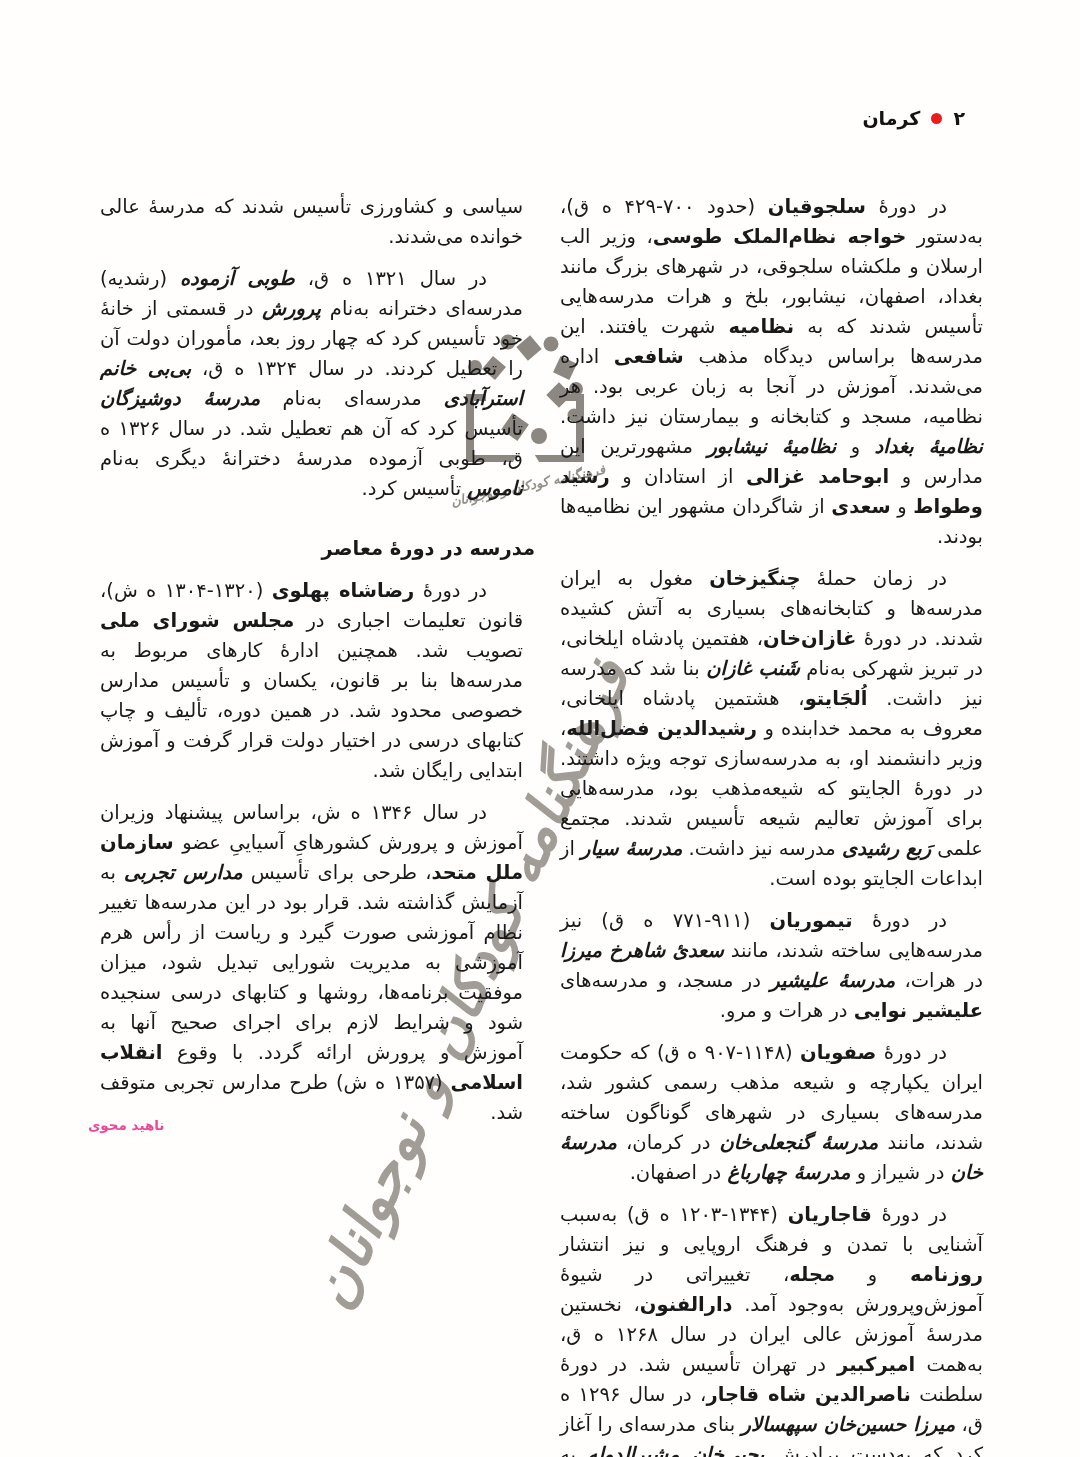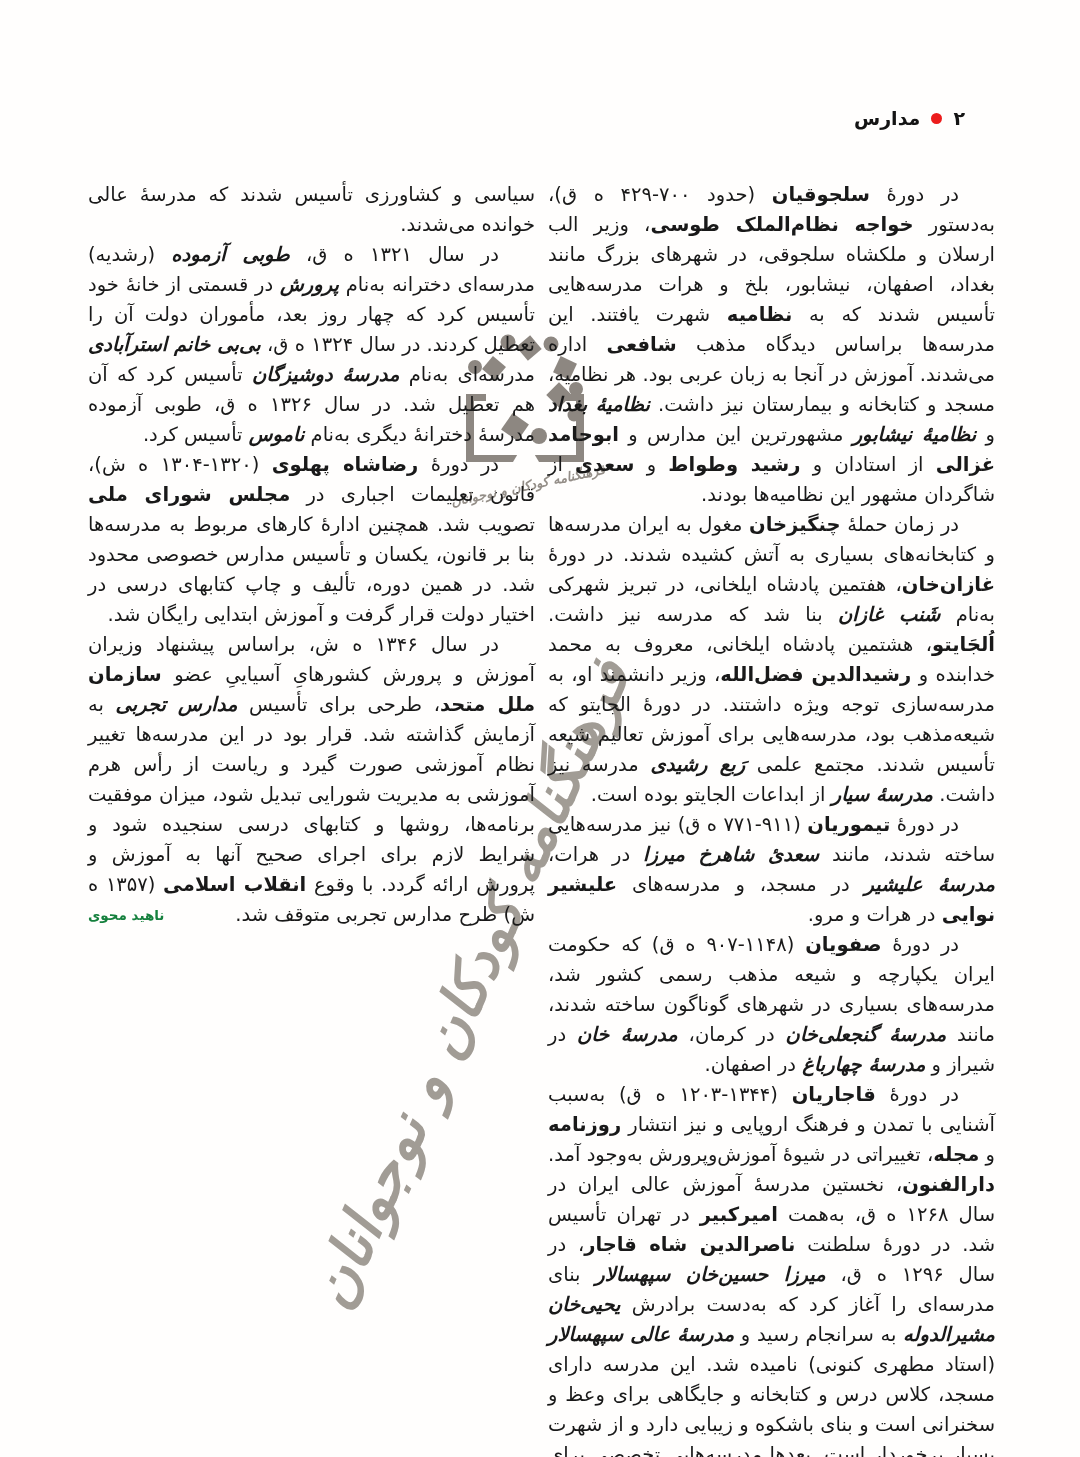--- a/index.html
+++ b/index.html
@@ -36,27 +36,27 @@
   }
 
   
   .col{
     position:absolute;top:180px;width:447px;z-index:2;
     direction:rtl;text-align:justify;
     font-size:19.5px;line-height:30px;color:#191919;
   }
   .col-left{left:88px;}
   .col-right{left:548px;}
-  .para{margin:0;}
+  .para{margin:12px;}
   .para.indent{text-indent:36px;}
   .heading{font-weight:bold;margin-top:30px;}
   .b{font-weight:bold;}
   .i{font-style:italic;}
   .author{
-    text-align:left;font-size:13.5px;font-weight:bold;color:#15803d;
+    text-align:left;font-size:13.5px;font-weight:bold;color:#ec4899;
     margin-top:-30px;line-height:30px;
   }
 </style>
 </head>
 <body style="background: rgb(255, 255, 255);">
 
 <div class="page">
 
   <div class="watermark">
     <svg class="wm-logo" width="132" height="142" viewBox="0 0 132 142" xmlns="http://www.w3.org/2000/svg">
@@ -83,32 +83,33 @@
         <polygon points="57,135 83,135 70,113" fill="#fffefd"></polygon>
       </g>
     </svg>
     <div class="wm-small">فرهنگنامه کودکان و نوجوانان</div>
     <div class="wm-big">فرهنگنامه کودکان و نوجوانان</div>
   </div>
 
   <div class="page-header">
     <span>۲</span>
     <span class="dot" style="background: rgb(236, 28, 28);"></span>
-    <span>مدارس</span>
+    <span>کرمان</span>
   </div>
 
   <div class="col col-right">
       <div class="para indent"><span>در دورهٔ </span><span class="b">سلجوقیان</span><span> (حدود ۷۰۰-۴۲۹ ه ق)، به‌دستور </span><span class="b">خواجه نظام‌الملک طوسی</span><span>، وزیر الب ارسلان و ملکشاه سلجوقی، در شهرهای بزرگ مانند بغداد، اصفهان، نیشابور، بلخ و هرات مدرسه‌هایی تأسیس شدند که به </span><span class="b">نظامیه</span><span> شهرت یافتند. این مدرسه‌ها براساس دیدگاه مذهب </span><span class="b">شافعی</span><span> اداره می‌شدند. آموزش در آنجا به زبان عربی بود. هر نظامیه، مسجد و کتابخانه و بیمارستان نیز داشت. </span><span class="b i">نظامیهٔ بغداد</span><span> و </span><span class="b i">نظامیهٔ نیشابور</span><span> مشهورترین این مدارس و </span><span class="b">ابوحامد غزالی</span><span> از استادان و </span><span class="b">رشید وطواط</span><span> و </span><span class="b">سعدی</span><span> از شاگردان مشهور این نظامیه‌ها بودند.</span></div>
       <div class="para indent"><span>در زمان حملهٔ </span><span class="b">چنگیزخان</span><span> مغول به ایران مدرسه‌ها و کتابخانه‌های بسیاری به آتش کشیده شدند. در دورهٔ </span><span class="b">غازان‌خان</span><span>، هفتمین پادشاه ایلخانی، در تبریز شهرکی به‌نام </span><span class="b i">شَنب غازان</span><span> بنا شد که مدرسه نیز داشت. </span><span class="b">اُلجَایتو</span><span>، هشتمین پادشاه ایلخانی، معروف به محمد خدابنده و </span><span class="b">رشیدالدین فضل‌الله</span><span>، وزیر دانشمند او، به مدرسه‌سازی توجه ویژه داشتند. در دورهٔ الجایتو که شیعه‌مذهب بود، مدرسه‌هایی برای آموزش تعالیم شیعه تأسیس شدند. مجتمع علمی </span><span class="b i">رَبع رشیدی</span><span> مدرسه نیز داشت. </span><span class="b i">مدرسهٔ سیار</span><span> از ابداعات الجایتو بوده است.</span></div>
       <div class="para indent"><span>در دورهٔ </span><span class="b">تیموریان</span><span> (۹۱۱-۷۷۱ ه ق) نیز مدرسه‌هایی ساخته شدند، مانند </span><span class="b i">سعدیٔ شاهرخ میرزا</span><span> در هرات، </span><span class="b i">مدرسهٔ علیشیر</span><span> در مسجد، و مدرسه‌های </span><span class="b">علیشیر نوایی</span><span> در هرات و مرو.</span></div>
       <div class="para indent"><span>در دورهٔ </span><span class="b">صفویان</span><span> (۱۱۴۸-۹۰۷ ه ق) که حکومت ایران یکپارچه و شیعه مذهب رسمی کشور شد، مدرسه‌های بسیاری در شهرهای گوناگون ساخته شدند، مانند </span><span class="b i">مدرسهٔ گنجعلی‌خان</span><span> در کرمان، </span><span class="b i">مدرسهٔ خان</span><span> در شیراز و </span><span class="b i">مدرسهٔ چهارباغ</span><span> در اصفهان.</span></div>
       <div class="para indent"><span>در دورهٔ </span><span class="b">قاجاریان</span><span> (۱۳۴۴-۱۲۰۳ ه ق) به‌سبب آشنایی با تمدن و فرهنگ اروپایی و نیز انتشار </span><span class="b">روزنامه</span><span> و </span><span class="b">مجله</span><span>، تغییراتی در شیوهٔ آموزش‌وپرورش به‌وجود آمد. </span><span class="b">دارالفنون</span><span>، نخستین مدرسهٔ آموزش عالی ایران در سال ۱۲۶۸ ه ق، به‌همت </span><span class="b">امیرکبیر</span><span> در تهران تأسیس شد. در دورهٔ سلطنت </span><span class="b">ناصرالدین شاه قاجار</span><span>، در سال ۱۲۹۶ ه ق، </span><span class="b i">میرزا حسین‌خان سپهسالار</span><span> بنای مدرسه‌ای را آغاز کرد که به‌دست برادرش </span><span class="b i">یحیی‌خان مشیرالدوله</span><span> به سرانجام رسید و </span><span class="b i">مدرسهٔ عالی سپهسالار</span><span> (استاد مطهری کنونی) نامیده شد. این مدرسه دارای مسجد، کلاس درس و کتابخانه و جایگاهی برای وعظ و سخنرانی است و بنای باشکوه و زیبایی دارد و از شهرت بسیار برخوردار است. بعدها مدرسه‌هایی تخصصی برای آموزش پزشکی، حقوق و علوم</span></div>
     </div>
   <div class="col col-left">
 
   <div class="para"><span>سیاسی و کشاورزی تأسیس شدند که مدرسهٔ عالی خوانده می‌شدند.</span></div>
       <div class="para indent"><span>در سال ۱۳۲۱ ه ق، </span><span class="b i">طوبی آزموده</span><span> (رشدیه) مدرسه‌ای دخترانه به‌نام </span><span class="b i">پرورش</span><span> در قسمتی از خانهٔ خود تأسیس کرد که چهار روز بعد، مأموران دولت آن را تعطیل کردند. در سال ۱۳۲۴ ه ق، </span><span class="b i">بی‌بی خانم استرآبادی</span><span> مدرسه‌ای به‌نام </span><span class="b i">مدرسهٔ دوشیزگان</span><span> تأسیس کرد که آن هم تعطیل شد. در سال ۱۳۲۶ ه ق، طوبی آزموده مدرسهٔ دخترانهٔ دیگری به‌نام </span><span class="b i">ناموس</span><span> تأسیس کرد.</span></div>
+      <div class="heading"><span class="b">مدرسه در دورهٔ معاصر</span></div>
       <div class="para indent"><span>در دورهٔ </span><span class="b">رضاشاه پهلوی</span><span> (۱۳۲۰-۱۳۰۴ ه ش)، قانون تعلیمات اجباری در </span><span class="b">مجلس شورای ملی</span><span> تصویب شد. همچنین ادارهٔ کارهای مربوط به مدرسه‌ها بنا بر قانون، یکسان و تأسیس مدارس خصوصی محدود شد. در همین دوره، تألیف و چاپ کتابهای درسی در اختیار دولت قرار گرفت و آموزش ابتدایی رایگان شد.</span></div>
       <div class="para indent"><span>در سال ۱۳۴۶ ه ش، براساس پیشنهاد وزیران آموزش و پرورش کشورهایِ آسیاییِ عضو </span><span class="b">سازمان ملل متحد</span><span>، طرحی برای تأسیس </span><span class="b i">مدارس تجربی</span><span> به آزمایش گذاشته شد. قرار بود در این مدرسه‌ها تغییر نظام آموزشی صورت گیرد و ریاست از رأس هرم آموزشی به مدیریت شورایی تبدیل شود، میزان موفقیت برنامه‌ها، روشها و کتابهای درسی سنجیده شود و شرایط لازم برای اجرای صحیح آنها به آموزش و پرورش ارائه گردد. با وقوع </span><span class="b">انقلاب اسلامی</span><span> (۱۳۵۷ ه ش) طرح مدارس تجربی متوقف شد.</span></div>
       <div class="author">ناهید محوی</div>
     </div>
 
 </div>
 
 </body></html>

